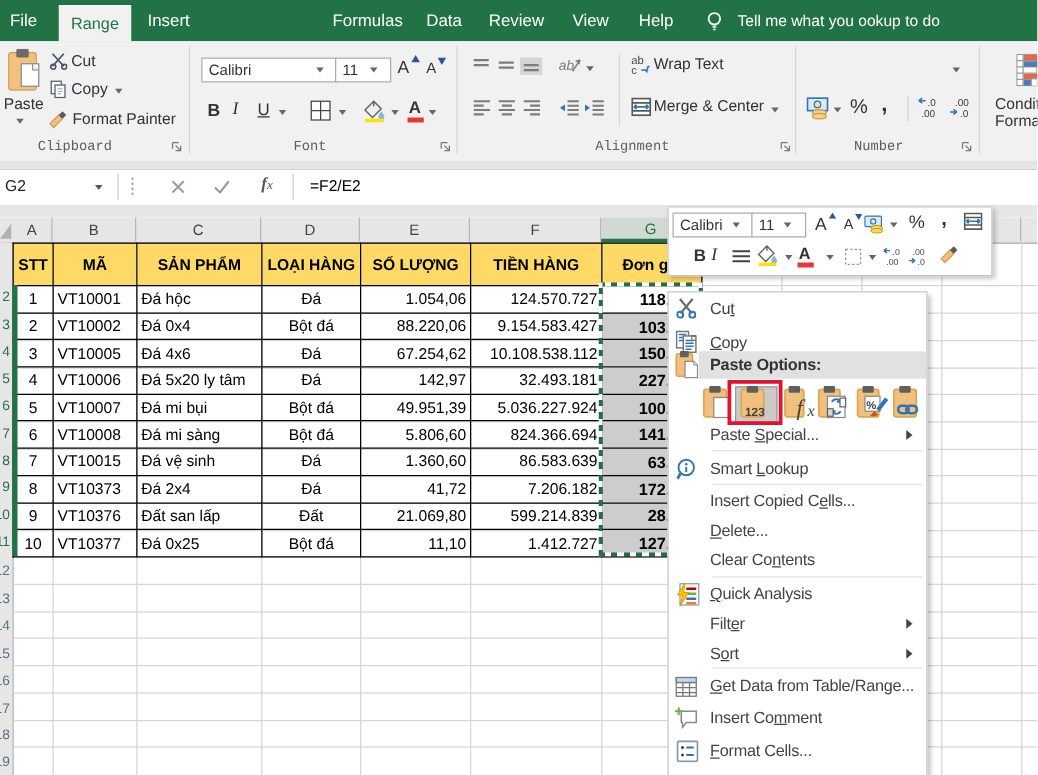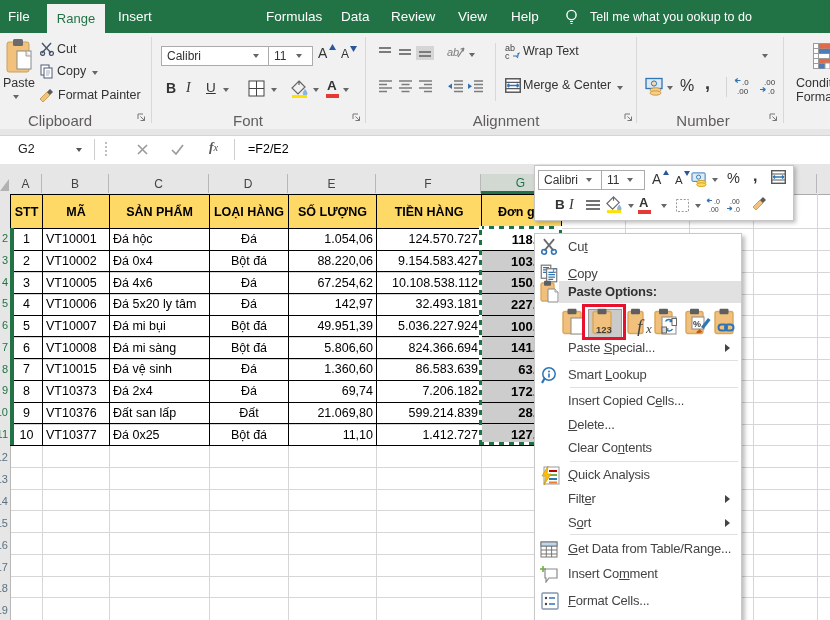--- a/index.html
+++ b/index.html
@@ -7,21 +7,21 @@
        font-family:"Liberation Sans",sans-serif;background:#fff;}
   .abs{position:absolute;}
   
   #tabbar{left:0;top:0;width:830px;height:33px;background:#217346;}
   .tab{position:absolute;top:0;height:33px;line-height:34px;color:#fff;font-size:13.5px;}
   #hometab{position:absolute;left:47px;top:4px;width:58px;height:29px;background:#f1f1f1;
            color:#217346;text-align:center;line-height:30px;font-size:13px;}
   
   #ribbon{left:0;top:33px;width:830px;height:96px;background:#f1f1f1;border-bottom:1px solid #d2d2d2;}
   .gsep{position:absolute;top:4px;height:86px;width:1px;background:#d8d8d8;}
-  .glabel{position:absolute;top:79px;font-size:15px;color:#605e5c;width:120px;text-align:center;}
+  .glabel{position:absolute;top:79px;font-size:11px;color:#605e5c;width:120px;text-align:center;font-family:Liberation Mono, monospace;}
   .launcher{position:absolute;top:80px;width:10px;height:10px;}
   .launcher svg{display:block;}
   .combo{position:absolute;background:#fff;border:1px solid #ababab;font-size:12px;color:#333;}
   .darr{position:absolute;width:0;height:0;border-left:3.5px solid transparent;
         border-right:3.5px solid transparent;border-top:4px solid #666;}
   .rtext{position:absolute;font-size:12.5px;color:#333;}
   
   #strip1{left:0;top:129px;width:830px;height:7px;background:#e6e6e6;}
   #fxbar{left:0;top:135px;width:830px;height:29px;background:#fff;border-top:1px solid #d4d4d4;border-bottom:1px solid #cfcfcf;}
   #strip2{left:0;top:164px;width:830px;height:10px;background:#e6e6e6;}
@@ -243,21 +243,21 @@
     <rect x="6" y="6" width="11" height="4.5" fill="#4a7ebb"></rect>
     <rect x="6" y="16" width="11" height="4.5" fill="#e06b48"></rect>
     <rect x="6" y="21" width="6" height="4.5" fill="#4a7ebb"></rect>
     <rect x="12" y="20" width="5" height="6" fill="#fff" stroke="#9b9b9b"></rect>
   </svg>
   <div class="rtext" style="left:796px;top:43px;">Conditio</div>
   <div class="rtext" style="left:796px;top:57px;">Formattin</div>
 </div>
 <div class="abs" id="strip1"></div>
 <div class="abs" id="fxbar">
-  <div class="abs" style="left:18px;top:0;width:60px;height:27px;line-height:27px;font-size:12.5px;color:#222;">G2</div>
+  <div class="abs" style="left:4px;top:0;width:60px;height:27px;line-height:27px;font-size:12.5px;color:#222;">G2</div>
   <div class="darr" style="left:76px;top:12px;border-top-color:#555;"></div>
   <div class="abs" style="left:94px;top:3px;width:1px;height:21px;background:#cdcdcd;"></div>
   <svg class="abs" style="left:104px;top:5px;" width="4" height="18">
       <g fill="#b0b0b0">
         <circle cx="2" cy="2" r="1.1"></circle>
         <circle cx="2" cy="6" r="1.1"></circle>
         <circle cx="2" cy="10" r="1.1"></circle>
         <circle cx="2" cy="14" r="1.1"></circle>
       </g>
     </svg>
@@ -453,21 +453,21 @@
           <td class="tc">Đá</td>
           <td class="tr">1.360,60</td>
           <td class="tr">86.583.639</td>
           <td class="tr" style="background:#cdcdcd;font-weight:bold;font-size:13px;">63.636</td>
         </tr>
     <tr class="dr">
           <td class="tc">8</td>
           <td class="tl">VT10373</td>
           <td class="tl">Đá 2x4</td>
           <td class="tc">Đá</td>
-          <td class="tr">69,74</td>
+          <td class="tr">41,72</td>
           <td class="tr">7.206.182</td>
           <td class="tr" style="background:#cdcdcd;font-weight:bold;font-size:13px;">172.727</td>
         </tr>
     <tr class="dr">
           <td class="tc">9</td>
           <td class="tl">VT10376</td>
           <td class="tl">Đất san lấp</td>
           <td class="tc">Đất</td>
           <td class="tr">21.069,80</td>
           <td class="tr">599.214.839</td>

